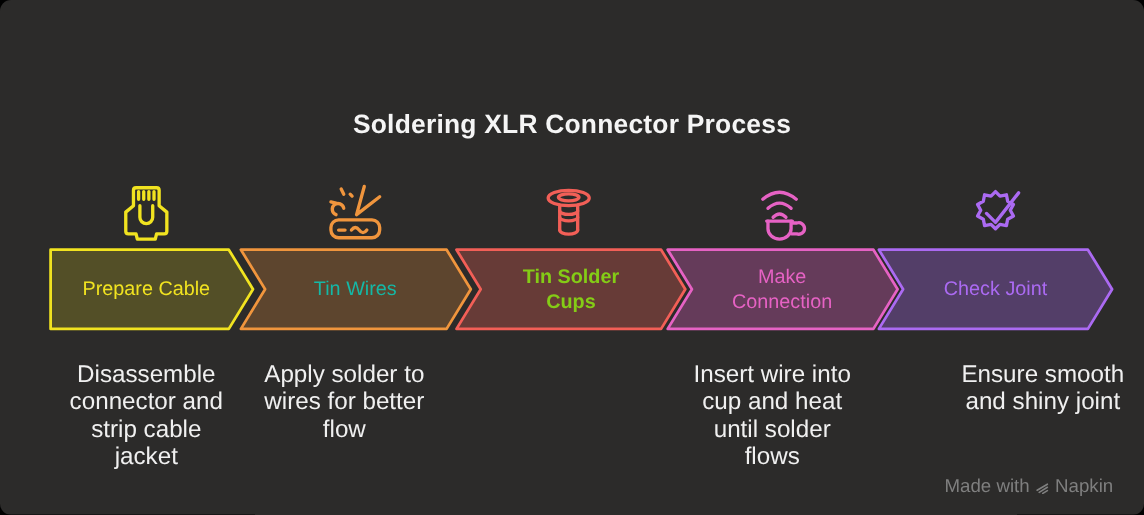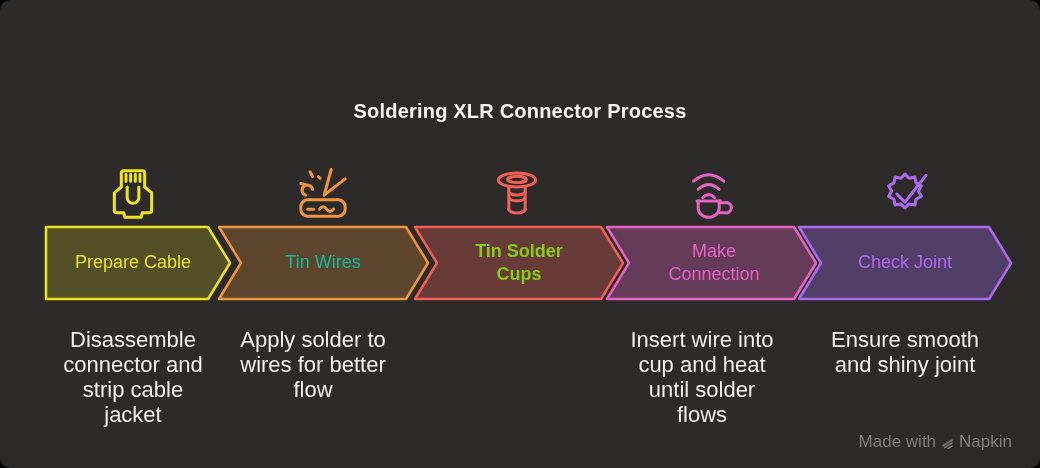--- a/index.html
+++ b/index.html
@@ -3,21 +3,21 @@
 <meta charset="utf-8">
 <style>
   html,body{margin:0;padding:0;background:#000;}
   body{font-family:"Liberation Sans", sans-serif;}
   .canvas{
     position:relative;width:1040px;height:468px;background:#2c2b2a;
     border-radius:10px;overflow:hidden;
   }
   .title{
     position:absolute;top:100px;left:0;width:100%;text-align:center;
-    color:#f5f5f5;font-size:20px;font-weight:700;letter-spacing:.2px;
+    color:#f5f5f5;font-size:24px;font-weight:700;letter-spacing:.2px;
   }
   .arrow-band{position:absolute;top:224px;left:0;}
   .icon-box{position:absolute;top:166px;width:56px;height:56px;display:flex;align-items:center;justify-content:center;}
   .icon-box svg{width:56px;height:56px;}
   .step-label{
     position:absolute;top:224px;height:78px;width:180px;
     display:flex;align-items:center;justify-content:center;text-align:center;
     font-size:18px;font-weight:500;line-height:1.3;white-space:pre-line;
   }
   .step-desc{
@@ -26,22 +26,22 @@
   }
   .watermark{
     position:absolute;top:432px;right:28px;display:flex;align-items:center;gap:5px;
     color:#7f7f7f;font-size:17px;
   }
   .watermark svg{width:13px;height:13px;}
   
   .c1{left:43px;text-align:center;}  .d1{left:43px;}
   .c2{left:233px;} .d2{left:223px;}
   .c3{left:429px;} .d3{left:427px;}
-  .c4{left:588px;padding-left:36px;} .d4{left:612px;}
-  .c5{left:815px;} .d5{left:815px;}
+  .c4{left:621px;} .d4{left:612px;}
+  .c5{left:815px;} .d5{left:858px;}
   .i1{left:105px;} .i2{left:295px;} .i3{left:489px;} .i4{left:683px;} .i5{left:877px;}
 </style>
 </head>
 <body>
 
 <div class="canvas">
 
   <div class="title">Soldering XLR Connector Process</div>
 
   <div class="icon-box i1">

